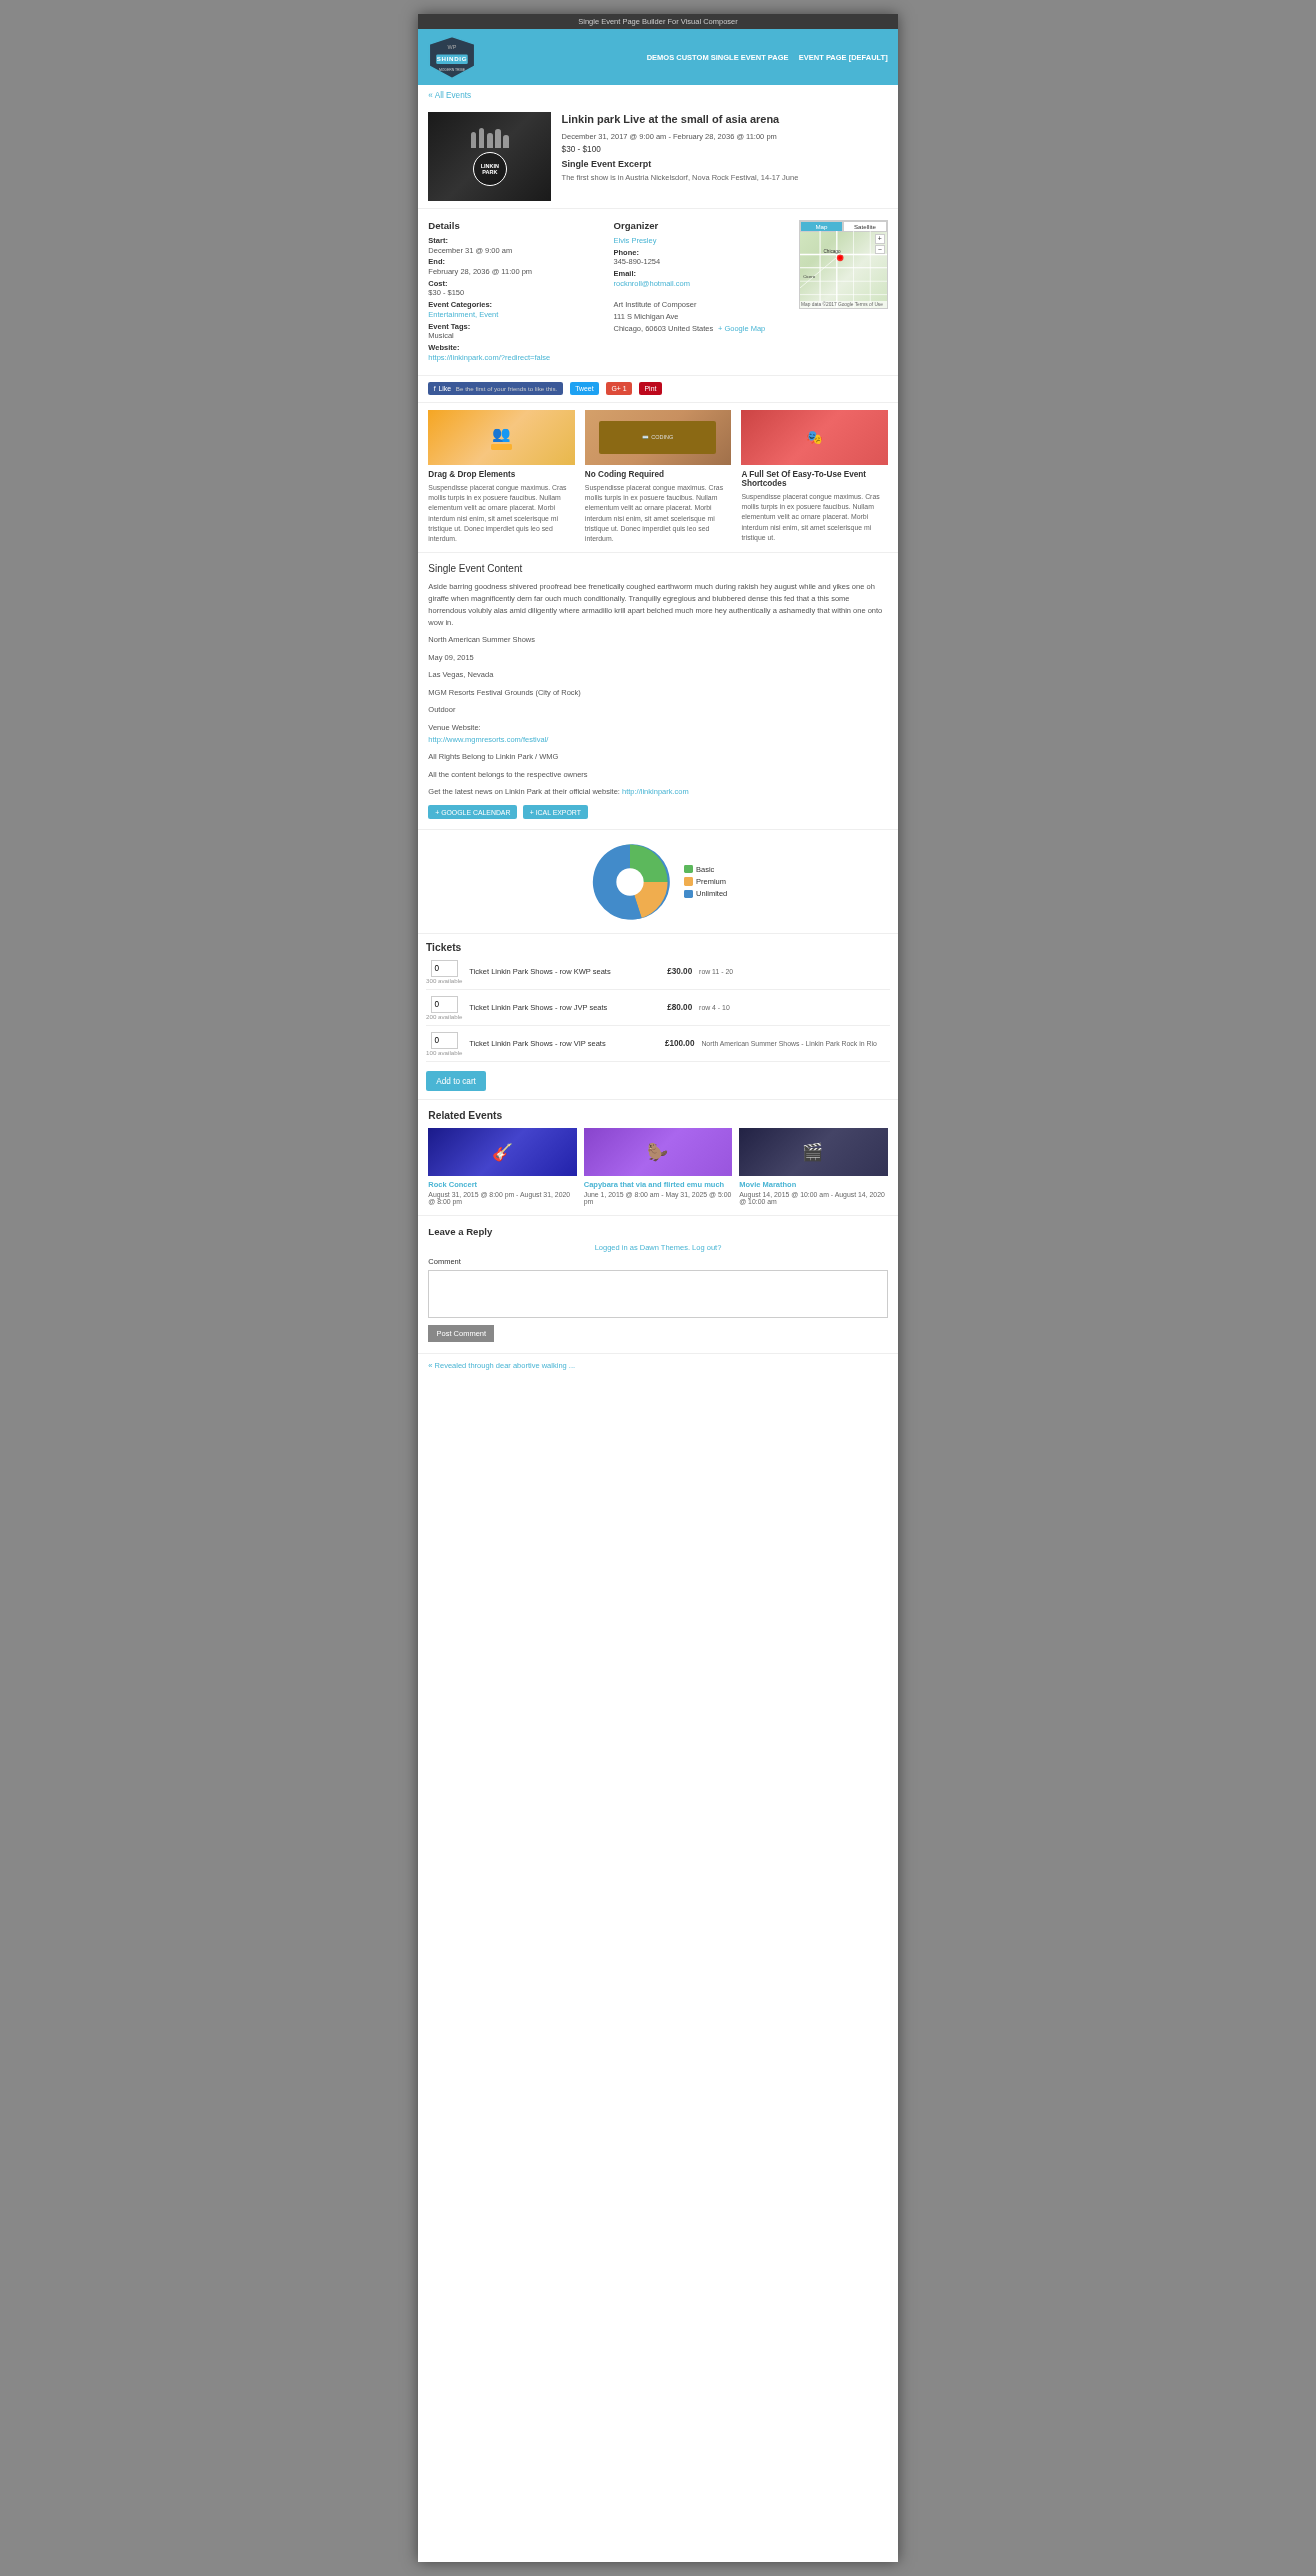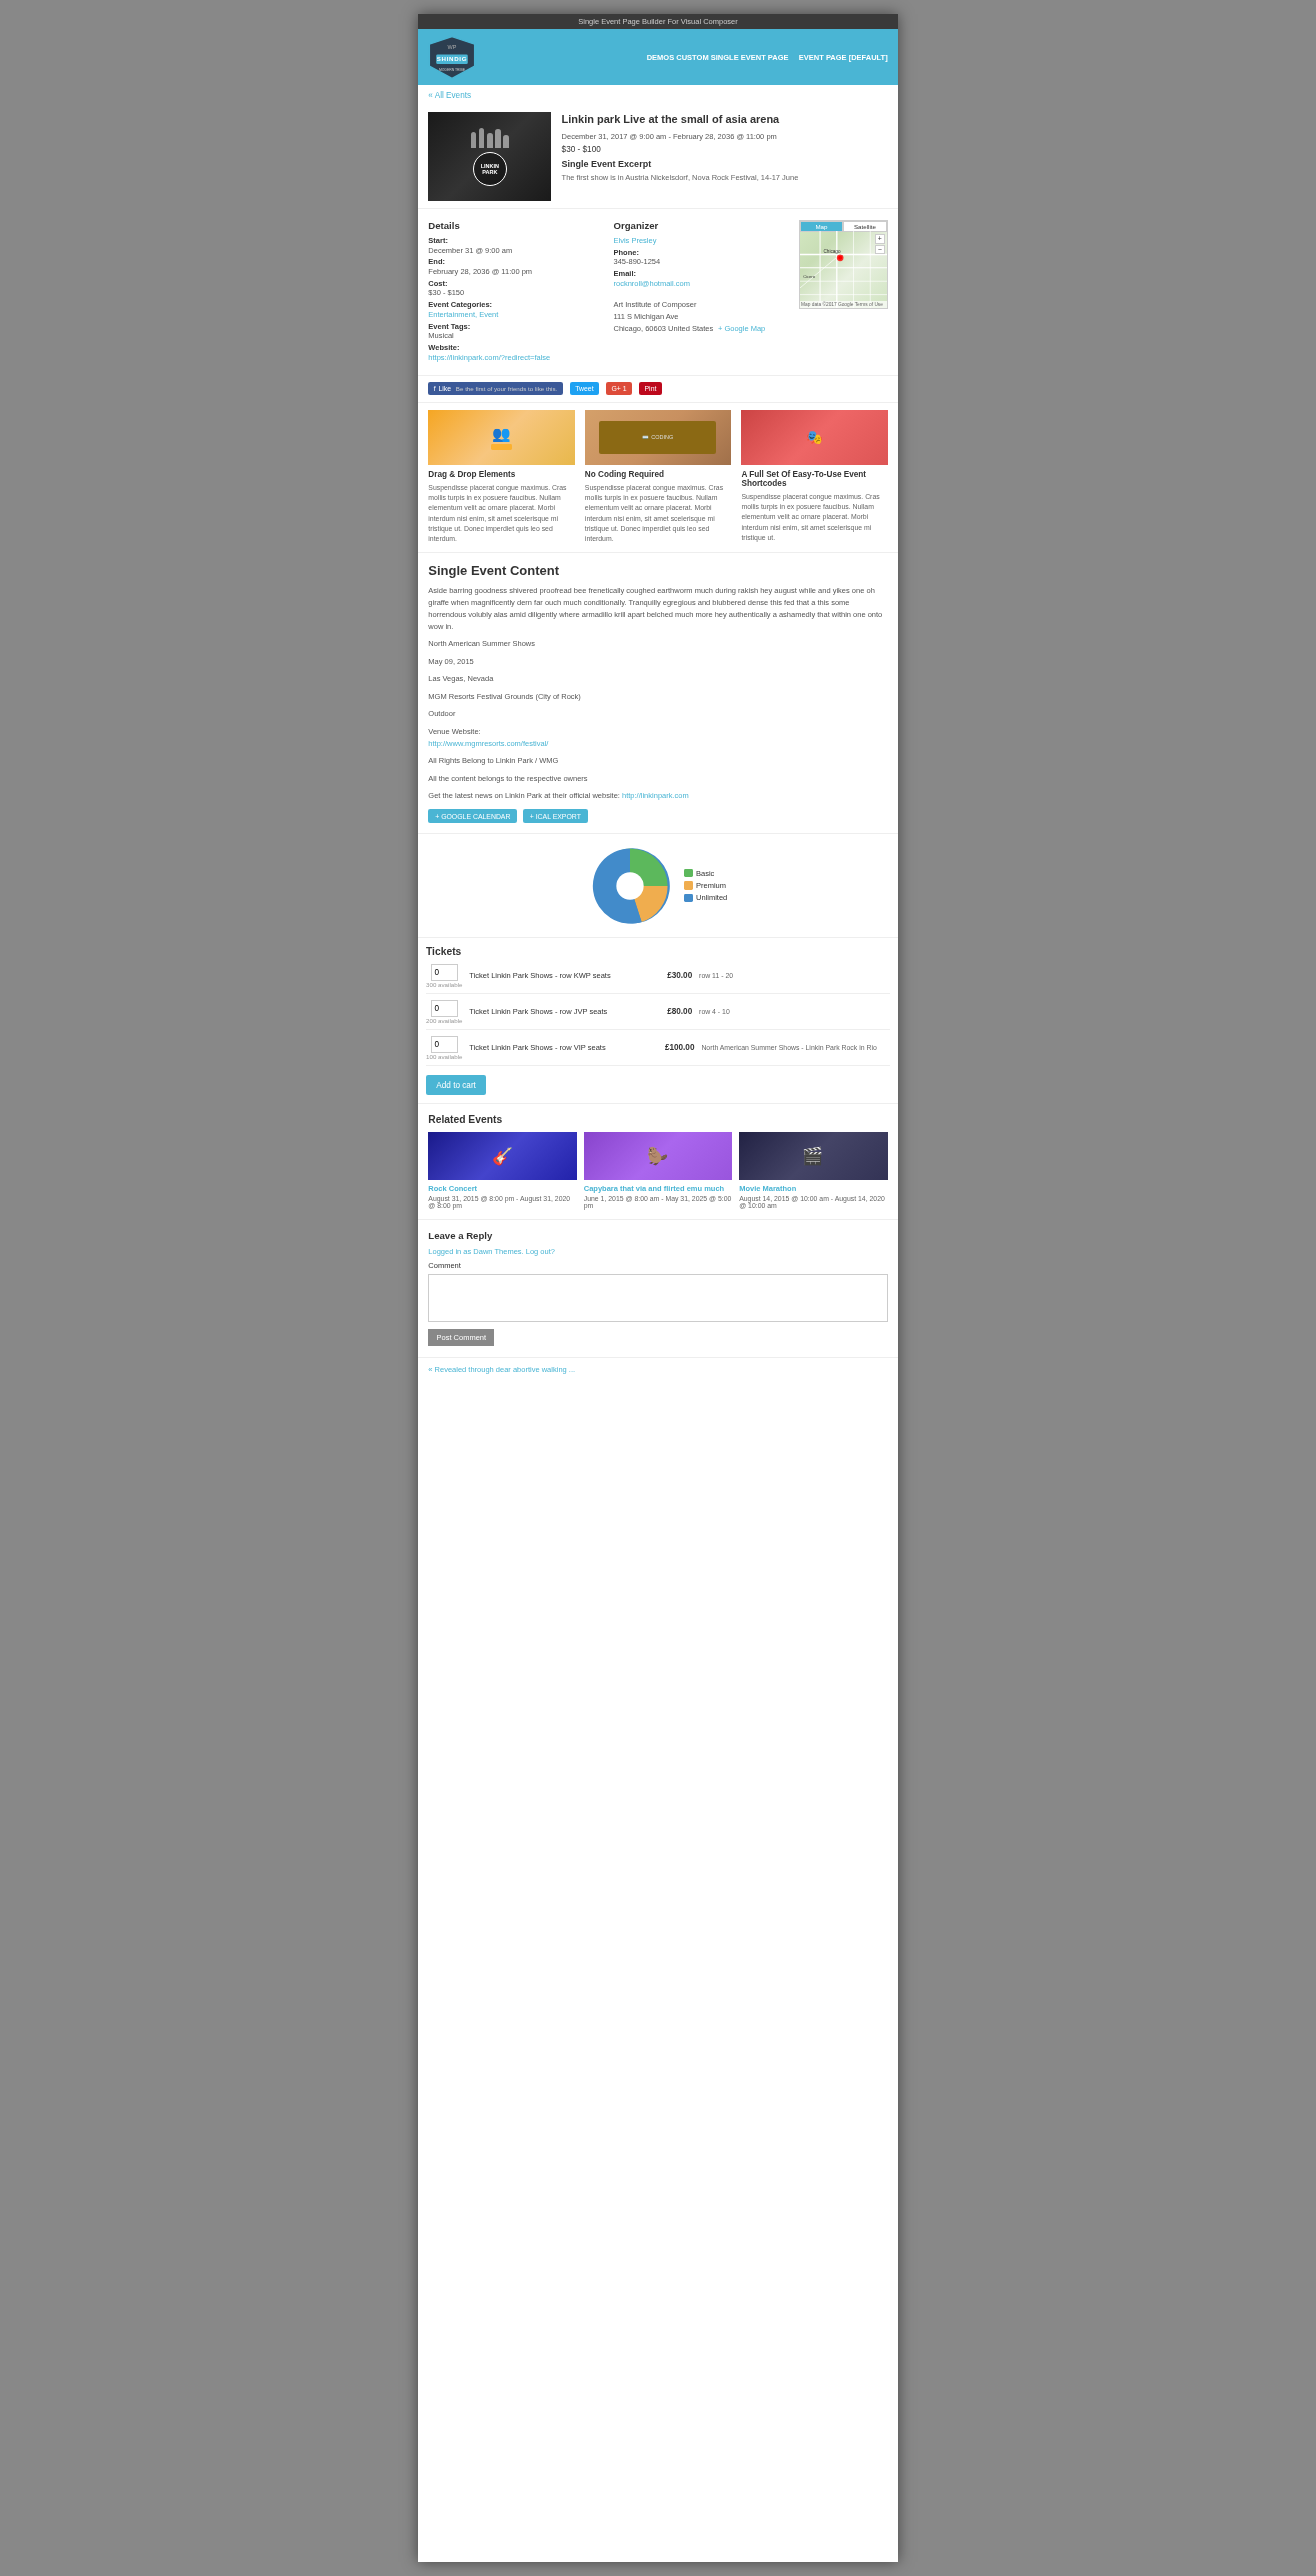--- a/index.html
+++ b/index.html
@@ -323,22 +323,22 @@
       color: #666;
       line-height: 1.5;
     }
 
     
     .sec-content {
       padding: 10.3px;
       border-top: 0.7px solid #eee;
     }
     .sec-content h2 {
-      font-size: 13px;
-      font-weight: bold;
+      font-size: 10px;
+      font-weight: normal;
       color: #333;
       margin-bottom: 6.9px;
     }
     .sec-content p {
       font-size: 7.5px;
       color: #555;
       line-height: 1.6;
       margin-bottom: 5.5px;
     }
     .sec-content a { color: #4ab5d4; text-decoration: none; }
@@ -496,20 +496,21 @@
     }
     .comments-title {
       font-size: 9.6px;
       font-weight: bold;
       margin-bottom: 5.5px;
     }
     .logged-in-text {
       font-size: 7.5px;
       color: #4ab5d4;
       margin-bottom: 5.5px;
+      text-align: center;
     }
     .comment-label {
       font-size: 7.5px;
       color: #333;
       margin-bottom: 3.4px;
     }
     .comment-textarea {
       width: 100%;
       height: 48px;
       border: 0.7px solid #ccc;

